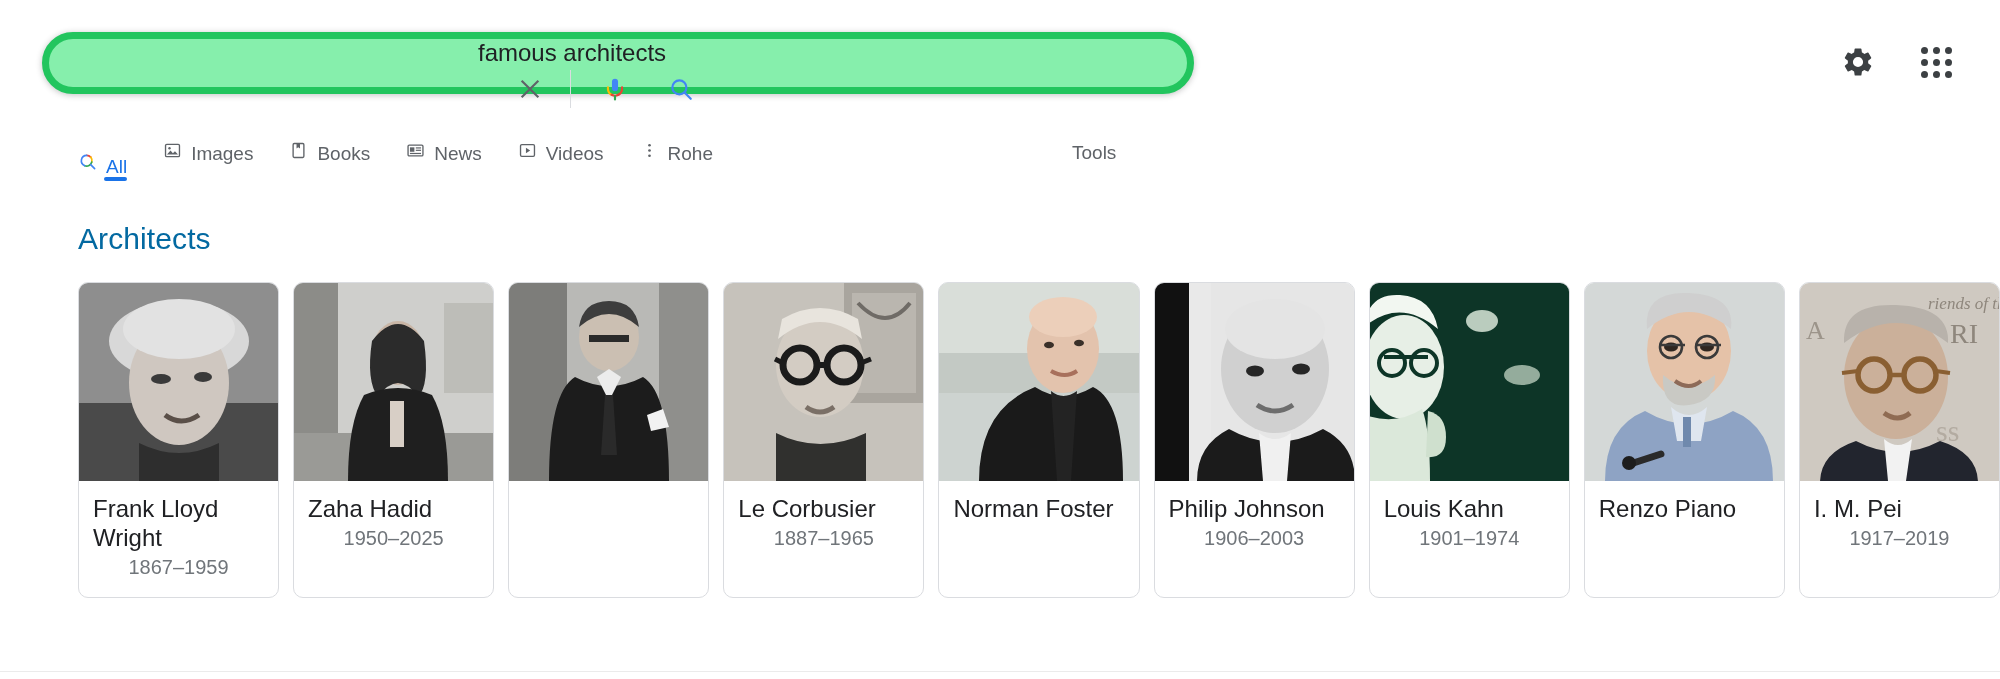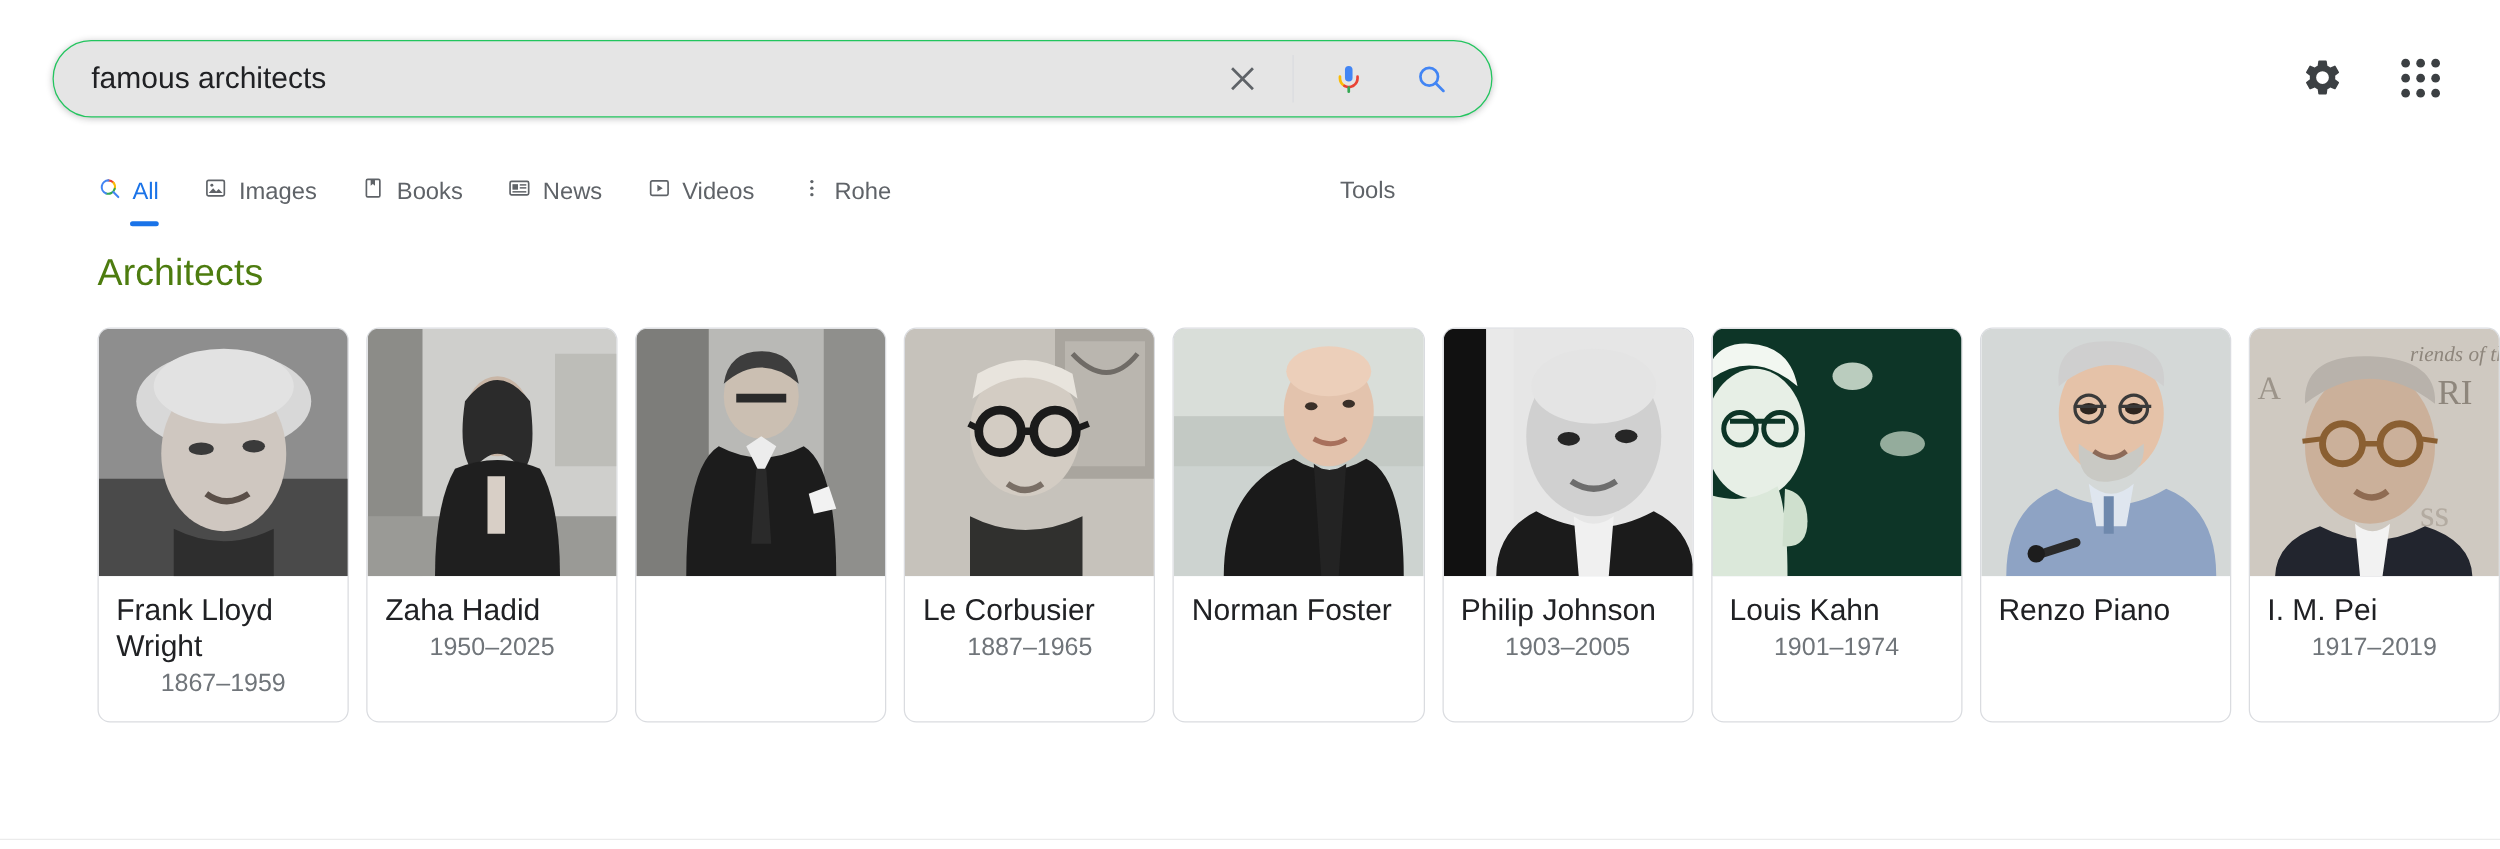--- a/index.html
+++ b/index.html
@@ -20,27 +20,28 @@
   .header {
     position: relative;
     height: 130px;
   }
   .search-wrap {
     position: absolute;
     left: 42px;
     top: 32px;
     width: 1152px;
     height: 62px;
-    background: #e5e5e5;
-    border: 1px solid #22c55e;
+    background: #86efac;
+    border: 7px solid #22c55e;
     border-radius: 31px;
     box-shadow: 0 1px 6px rgba(32,33,36,.28);
     display: flex;
     align-items: center;
     box-sizing: border-box;
+    flex-direction: column;
   }
   .search-input {
     flex: 1;
     border: none;
     outline: none;
     background: transparent;
     font-family: "Liberation Sans", "DejaVu Sans", sans-serif;
     font-size: 24px;
     color: #202124;
     padding: 0 0 0 30px;
@@ -114,21 +115,21 @@
     align-items: center;
     gap: 9px;
     height: 46px;
     margin-right: 36px;
     font-size: 19px;
     color: #5f6368;
     cursor: pointer;
     position: relative;
     white-space: nowrap;
   }
-  .tab.active { color: #1a73e8; }
+  .tab.active { color: #1a73e8; align-items: flex-end; }
   .tab.active::after {
     content: "";
     position: absolute;
     left: 26px;
     right: 0;
     bottom: -5px;
     height: 4px;
     background: #1a73e8;
     border-radius: 2px;
   }
@@ -147,22 +148,22 @@
     border: none;
     padding: 0;
     font-family: inherit;
   }
 
   
   .results { padding-left: 78px; }
   .section-title {
     font-size: 30px;
     font-weight: 400;
-    color: #4d7c0f;
-    margin: 24px 0 26px 0;
+    color: #0369a1;
+    margin: 44px 0 26px 0;
     letter-spacing: .1px;
   }
   .cards {
     display: flex;
     gap: 14px;
   }
   .card {
     width: 200px;
     background: #fff;
     border: 1px solid #dadce0;
@@ -455,21 +456,21 @@
           <ellipse cx="120" cy="46" rx="50" ry="30" fill="#e4e4e4"></ellipse>
           <ellipse cx="100" cy="88" rx="9" ry="5.5" fill="#262626"></ellipse>
           <ellipse cx="146" cy="86" rx="9" ry="5.5" fill="#262626"></ellipse>
           <path d="M102 122q18 12 36 0" stroke="#6d6d6d" stroke-width="5" fill="none"></path>
           <path d="M74 146q46 26 94 0 32 16 32 52H42q0-36 32-52z" fill="#1b1b1b"></path>
           <path d="M104 150q16 12 32 0l-4 48h-24z" fill="#f0f0f0"></path>
         </svg>
       </div>
       <div class="card-body">
         <div class="card-name">Philip Johnson</div>
-        <div class="card-years">1903–2005</div>
+        <div class="card-years">1906–2003</div>
       </div>
     </div>
 
     <div class="card">
       <div class="card-thumb">
         <svg viewBox="0 0 200 198" preserveAspectRatio="xMidYMid slice">
           <rect width="200" height="198" fill="#0d3527"></rect>
           <ellipse cx="112" cy="38" rx="16" ry="11" fill="#d9e6d9" opacity=".85"></ellipse>
           <ellipse cx="152" cy="92" rx="18" ry="10" fill="#cfe0cf" opacity=".7"></ellipse>
           <ellipse cx="34" cy="84" rx="40" ry="52" fill="#e7efe6"></ellipse>

